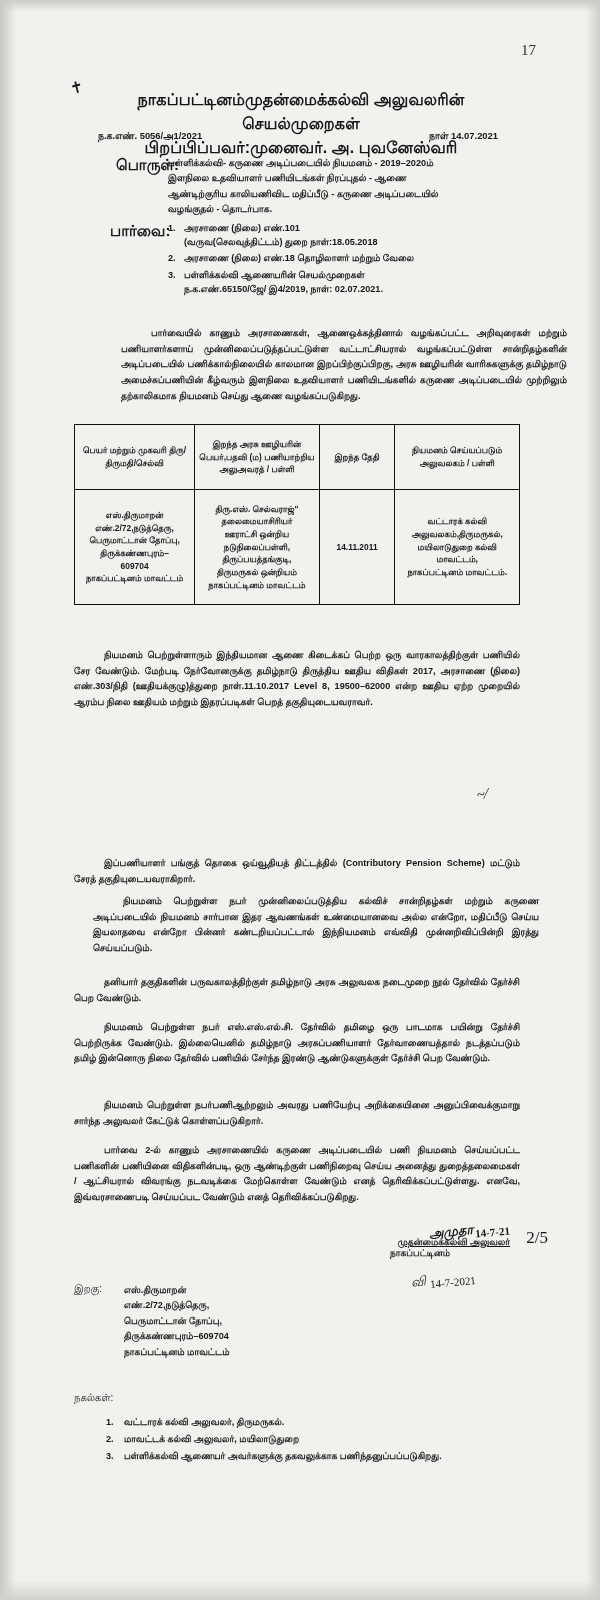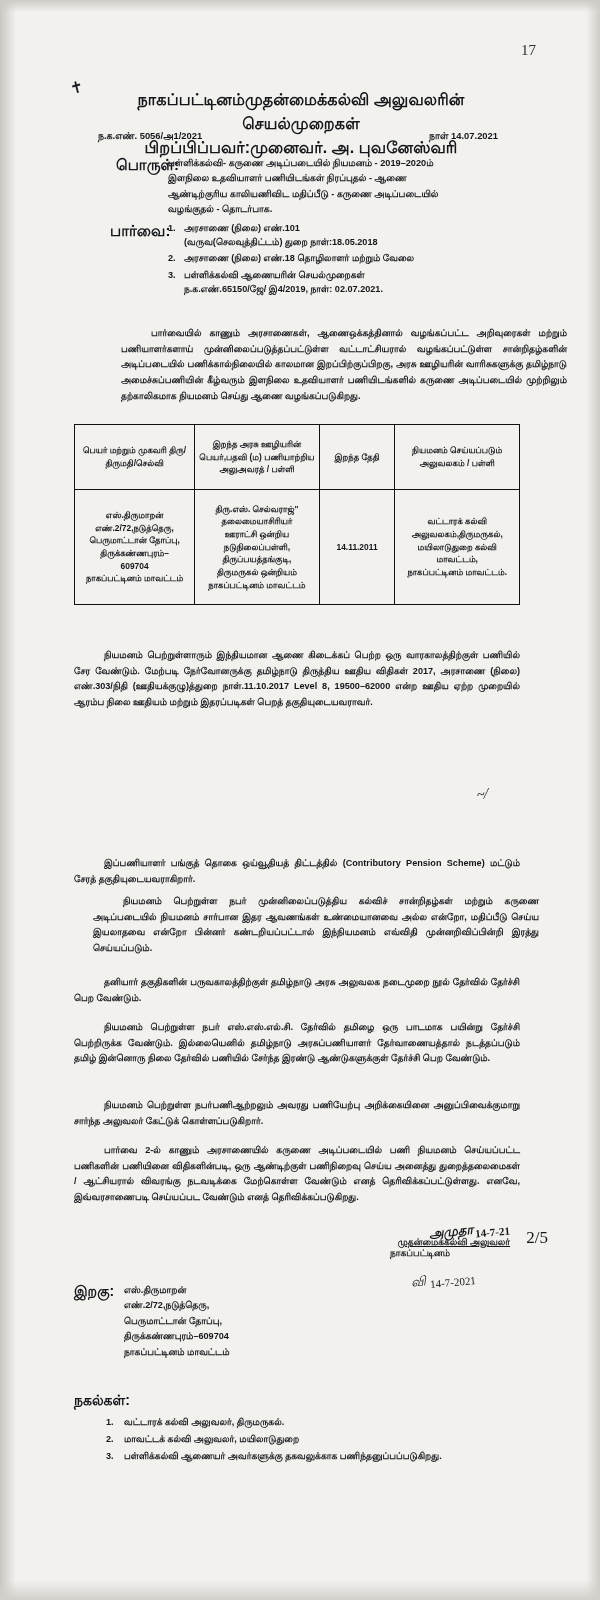--- a/index.html
+++ b/index.html
@@ -201,22 +201,22 @@
   }
 
   .addr-block {
     position: absolute;
     font-size: 9.1px;
     font-weight: bold;
     line-height: 1.7;
   }
   .addr-label {
     position: absolute;
-    font-size: 14px;
-    font-weight: bold;
+    font-size: 10px;
+    font-weight: normal;
   }
   .copy-list {
     position: absolute;
     font-size: 9.1px;
     font-weight: bold;
     line-height: 1.85;
   }
   .copy-list .item {
     position: relative;
     padding-left: 18px;

